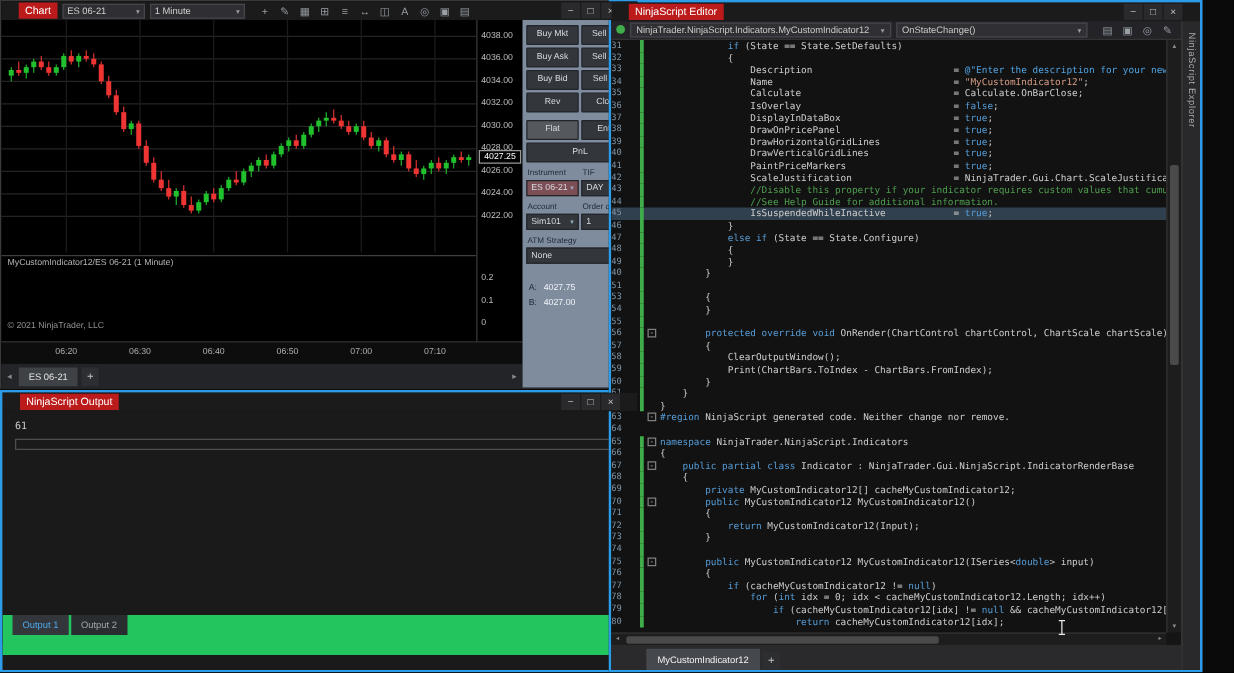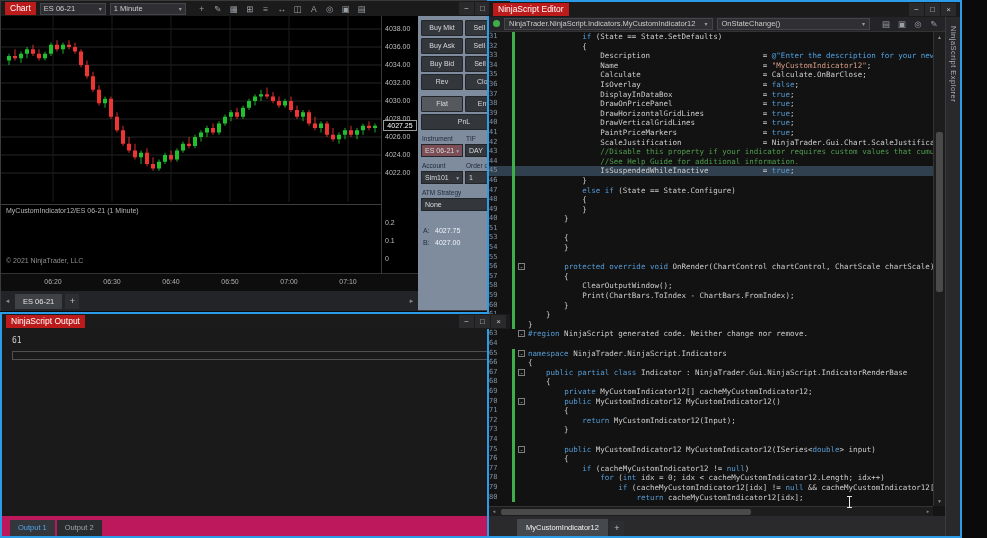--- a/index.html
+++ b/index.html
@@ -2,21 +2,21 @@
 <html><head>
 <meta charset="utf-8">
 <style>
   *{margin:0;padding:0;box-sizing:border-box}
   html,body{background:#000}
   #screen{position:relative;width:987px;height:538px;background:#0a0a0a;overflow:hidden;
           font-family:"Liberation Sans",sans-serif;color:#ccc}
 
   
   .tbar{position:absolute;left:0;top:0;right:0;height:15px;background:#1b1b1c;
-        display:flex;align-items:center;gap:4px;padding:0 4px;z-index:5}
+        display:flex;align-items:center;gap:4px;padding:0 14px;z-index:5}
   .redlbl{background:#bb1b1b;color:#fff;font-size:8.5px;padding:0 5px;height:13px;line-height:13px;flex:none;white-space:nowrap}
   .wctl{margin-left:auto;display:flex;flex:none}
   .wbtn{width:15px;height:13px;font-size:8px;line-height:13px;text-align:center;color:#c5c5c5;background:#2a2a2d;margin-left:1px}
   .dd{background:#2e2e33;border:1px solid #45454c;color:#cfcfcf;font-size:7.5px;height:12px;
       display:flex;align-items:center;padding:0 3px;gap:3px;white-space:nowrap;overflow:hidden}
   .dd .chev{font-size:6px;color:#9a9a9a;margin-left:auto}
   .ticons{display:flex;gap:4px;margin-left:6px}
   .ticon{width:12px;height:12px;font-size:8.5px;line-height:12px;text-align:center;color:#9aa0a6}
 
   
@@ -49,21 +49,21 @@
   .spin{margin-left:auto;display:flex;flex-direction:column;line-height:3.5px;font-size:5px;color:#9aabbc}
   .quote{position:absolute;left:5px;right:6px;font-size:7px;color:#f0f4f8;display:flex;gap:3px}
   .quote .ql{color:#21303f;width:9px}
   .quote .qs{margin-left:auto}
 
   
   #out-win{position:absolute;left:0;top:312px;width:512px;height:226px;border:2px solid #2d9ce8;background:#1a1a1a;overflow:hidden}
   #out-content{position:absolute;left:0;top:15px;right:0;bottom:20px;background:#1a1a1a}
   .outtext{position:absolute;left:10px;top:7px;font:8px "DejaVu Sans Mono",monospace;color:#cfcfcf}
   .outbox{position:absolute;left:10px;right:14px;top:22px;height:9px;border:1px solid #4f4f4f}
-  #out-tabs{position:absolute;left:0;bottom:0;right:0;height:20px;background:#be185d;display:flex;align-items:flex-end;padding:0 8px;gap:2px}
+  #out-tabs{position:absolute;left:0;bottom:12px;right:0;height:20px;background:#22c55e;display:flex;align-items:flex-end;padding:16px 8px;gap:2px}
   .otab{height:16px;line-height:16px;padding:0 8px;font-size:7.5px;background:#2a2d30;color:#9fa4a9}
   .otab.active{background:#33373b;color:#4da6e8}
 
   
   #ed-win{position:absolute;left:487px;top:0;width: 475px;height:538px;border:2px solid #2d9ce8;background:#151515;overflow:hidden}
   #ed-toolbar{position:absolute;left:0;top:14px;right:0;height:16px;background:#242428;border-bottom:1px solid #333;
               display:flex;align-items:center;gap:4px;padding:0 4px}
   .statusdot{width:7px;height:7px;border-radius:50%;background:#3fae4a;flex:none}
   .edd{background:#303034;border:1px solid #45454c;color:#c9c9c9;font-size:7.5px;height:12px;
        display:flex;align-items:center;padding:0 4px;gap:3px;white-space:nowrap;overflow:hidden}

